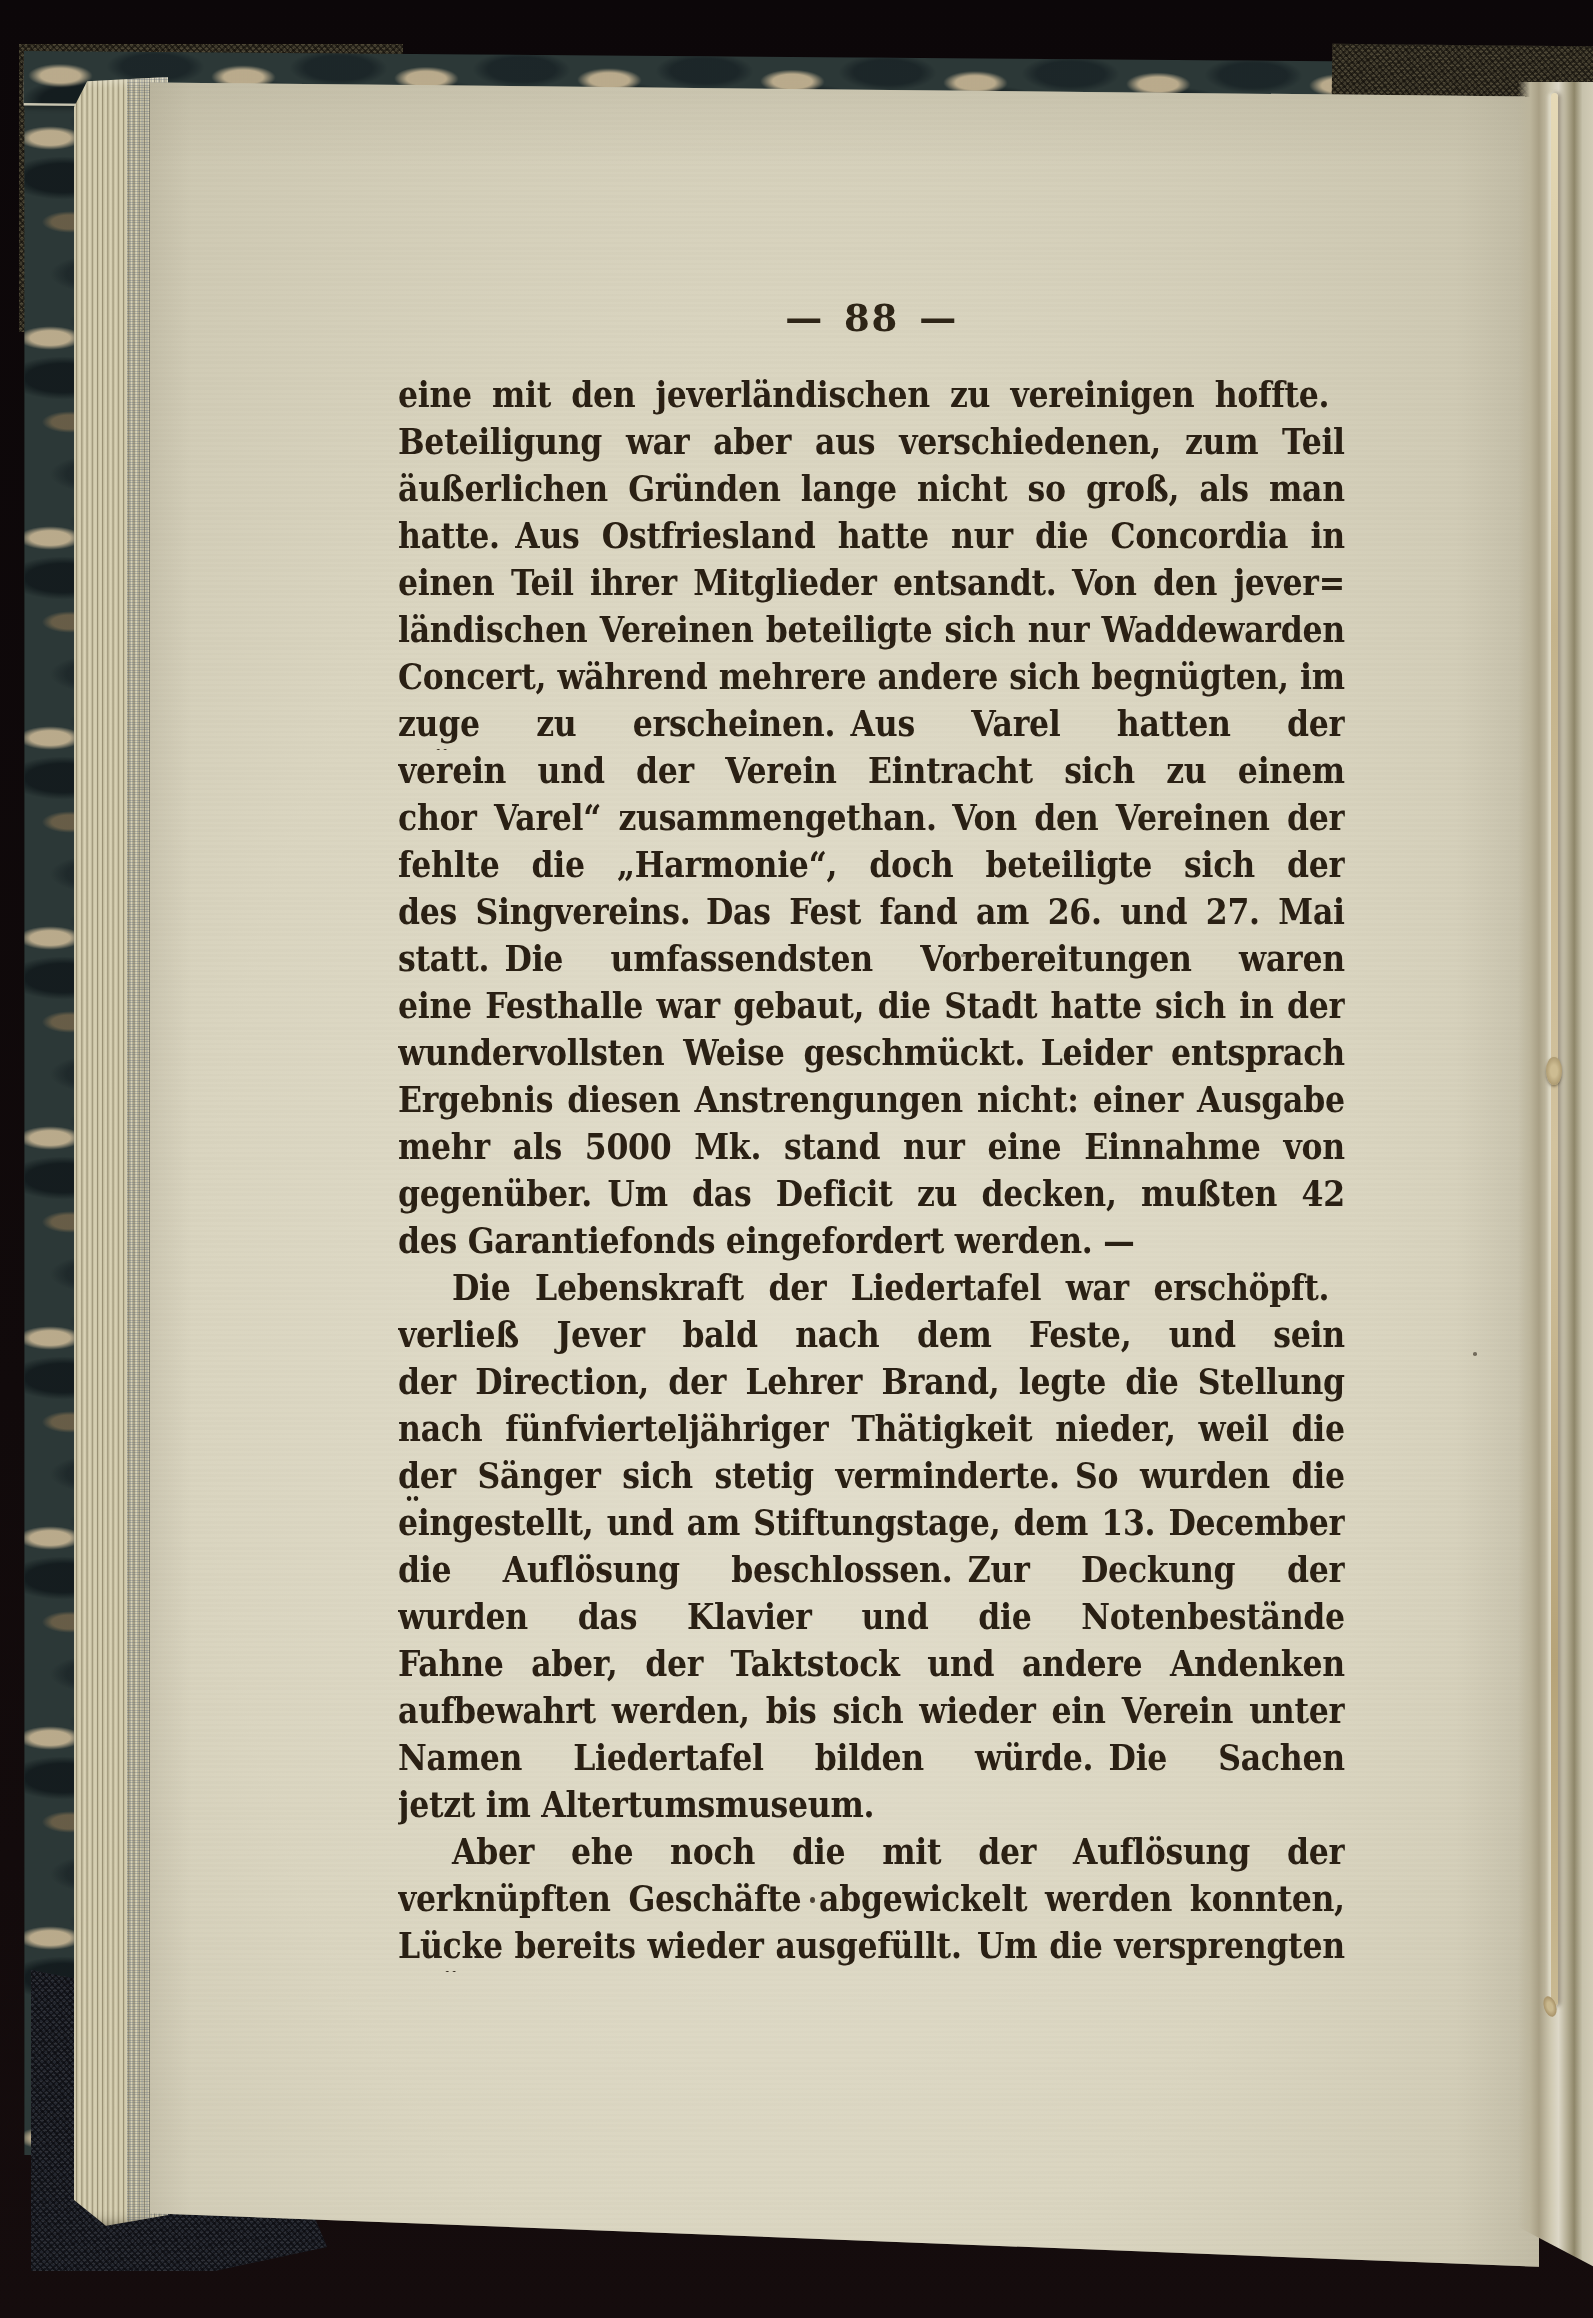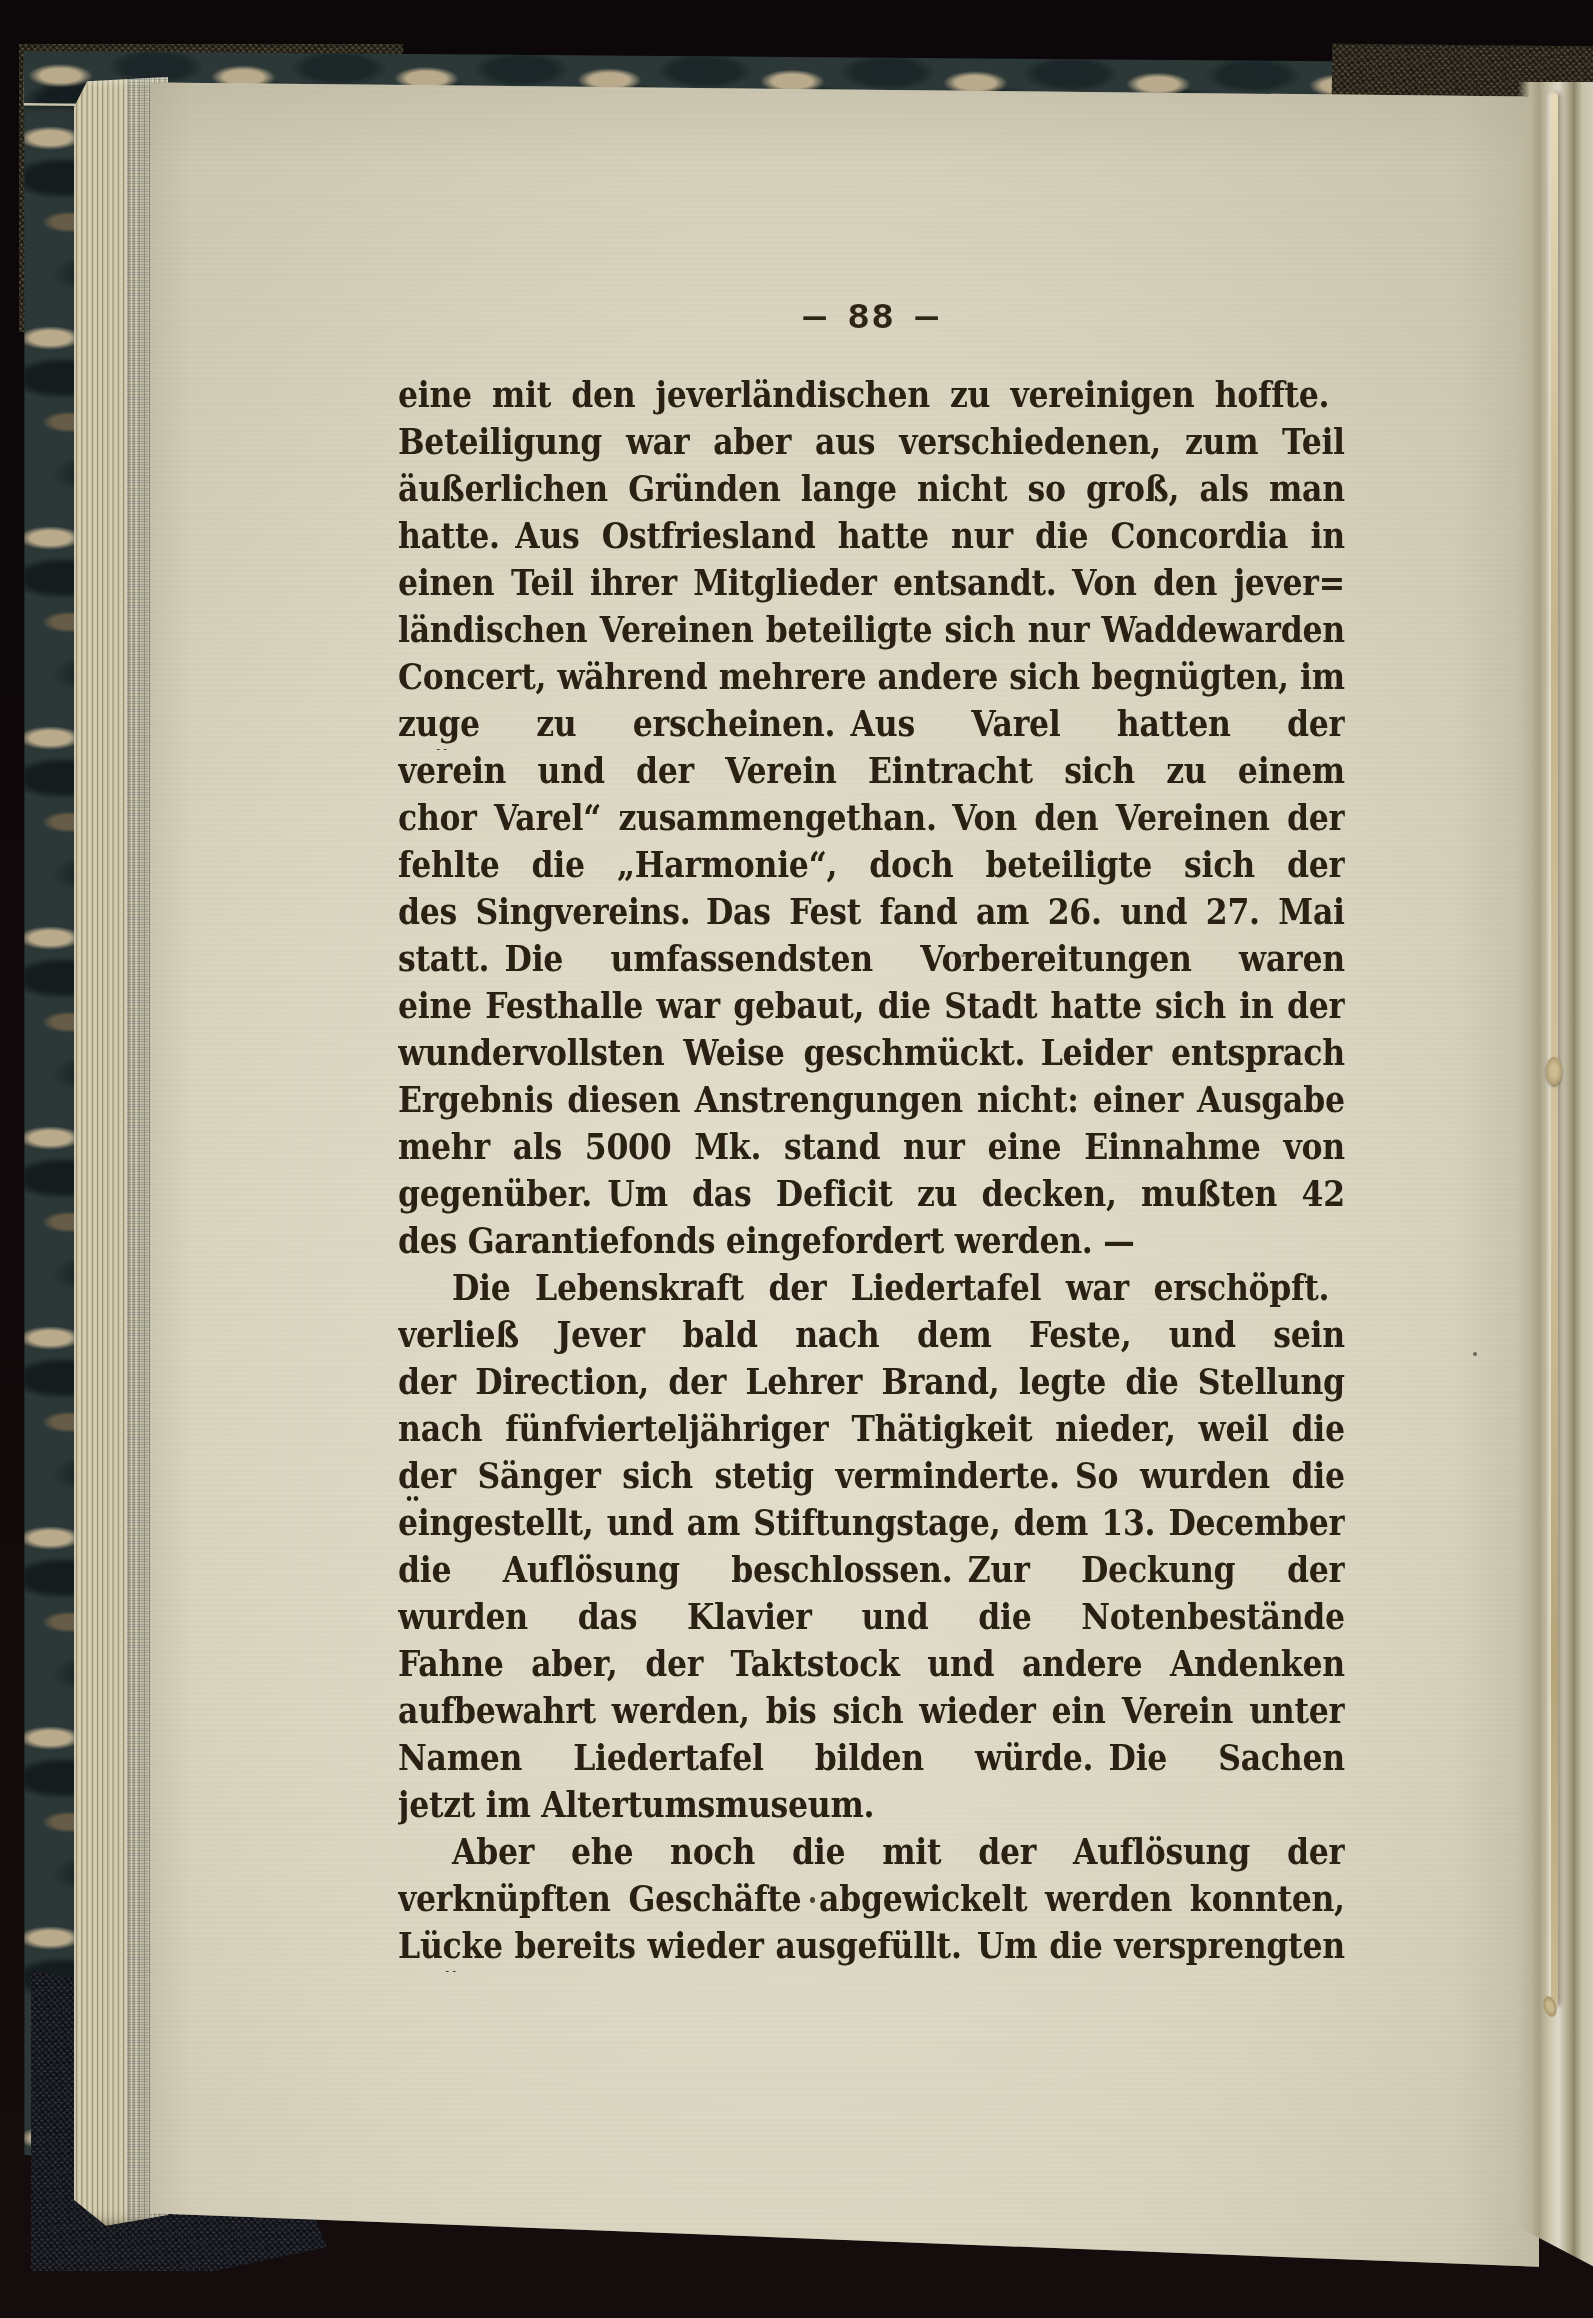--- a/index.html
+++ b/index.html
@@ -59,21 +59,21 @@
   .page{position:absolute;left:150px;top:78px;width:1389px;height:2191px;z-index:4;
     background-color:#d9d4bf;
     background-image:
       radial-gradient(ellipse at 46% 58%, rgba(230,226,210,.75) 0%, rgba(219,214,193,.35) 55%, rgba(186,180,156,.45) 92%),
       linear-gradient(180deg, rgba(130,124,104,.22) 0%, rgba(130,124,104,0) 4%),
       linear-gradient(90deg, rgba(120,112,92,.20) 0%, rgba(120,112,92,0) 3%, rgba(120,112,92,0) 94%, rgba(110,102,82,.22) 100%),
       repeating-linear-gradient(180deg, rgba(255,255,250,.018) 0 2.6px, rgba(60,55,40,.018) 2.6px 5.2px);
     clip-path:polygon(0 0.2%,100% 0.85%,100% 99.9%,0 97.45%);
     color:#2a2014;}
   .pagenum{position:absolute;left:248px;top:220px;width:947px;text-align:center;
-    font-size:37px;line-height:40px;font-weight:bold;letter-spacing:1.7px;color:#2e2517;font-family:Liberation Mono, monospace;}
+    font-size:37px;line-height:40px;font-weight:bold;letter-spacing:1.7px;color:#2e2517;}
   .body-text{position:absolute;left:248px;top:296px;width:1052px;
     transform:scaleX(0.9);transform-origin:left top;
     font-size:35px;font-weight:bold;letter-spacing:-0.3px;color:#2a2014;}
   .line{text-align:justify;text-align-last:justify;height:47px;overflow:hidden;white-space:normal;}
   .line.flush{text-align-last:left;}
   .line.indent{text-indent:60px;}
 
   .speck{position:absolute;border-radius:50%;background:#4a4234;z-index:6;}
   .speck.s1{left:660px;top:1819px;width:5.2px;height:6.1px;}
   .speck.s2{left:1323px;top:1274px;width:3.5px;height:3.5px;opacity:.7;}

